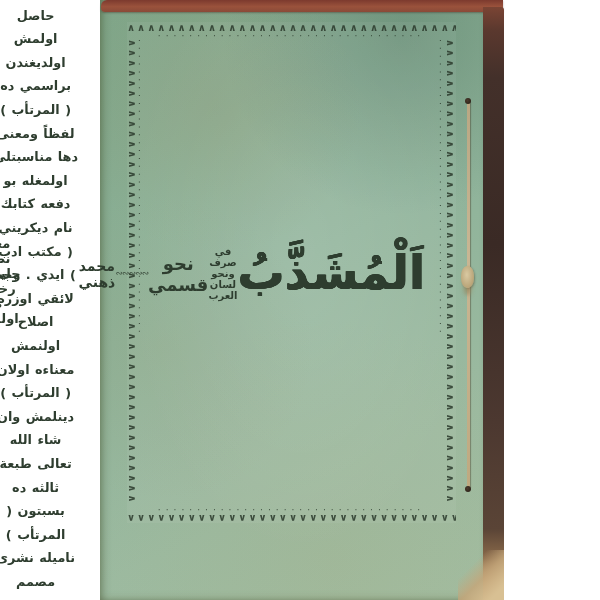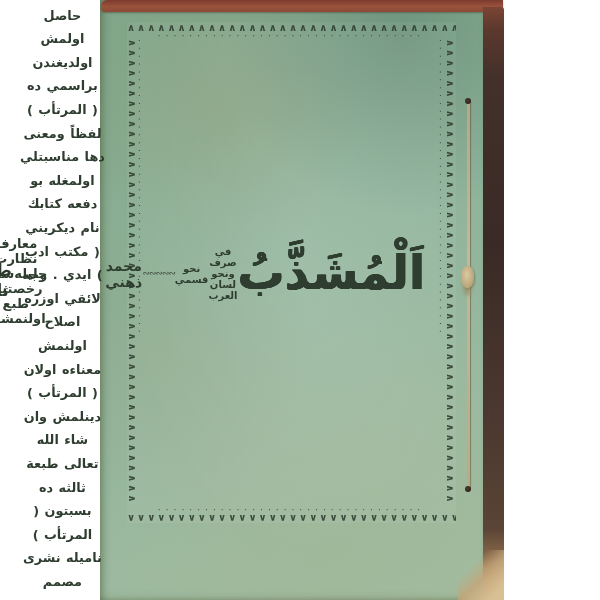--- a/index.html
+++ b/index.html
@@ -92,21 +92,21 @@
     text-align:center;
   }
   .title {
     margin-top:1px; font-size:47px; line-height:84px; font-weight:bold;
     letter-spacing:1px;
     text-shadow:.6px .4px 0 currentColor, -.5px 0 0 currentColor, 0 .4px 0 currentColor;
   }
   .subtitle { font-size:10px; font-weight:bold; margin-top:1px; word-spacing:3px; }
   .rule { background:currentColor; height:1.6px; opacity:.8; border-radius:1px; }
   .rule-s { width:42px; margin-top:7px; }
-  .section { margin-top:2px; font-size:10px; font-weight:bold; word-spacing:4px; }
+  .section { margin-top:2px; font-size:18px; font-weight:bold; word-spacing:4px; }
   .ornament { margin-top:1px; font-size:9px; letter-spacing:-1px; opacity:.85; line-height:9px; }
   .author { margin-top:3px; font-size:14px; font-weight:bold; }
   .rule-m { width:102px; margin-top:6px; }
   .para { margin-top:5px; font-size:12.8px; line-height:23.6px; font-weight:bold;
     word-spacing:1px; width:100%; }
   .rule-f { width:calc(100% + 28px); margin:10px -14px 0; }
   .permission { margin-top:16px; font-size:13px; font-weight:bold; word-spacing:2px; }
   .rule-t { width:calc(100% + 28px); margin:8px -14px 0; height:1px; opacity:.45; }
   .edition { margin-top:15px; font-size:17px; font-weight:bold; }
   .publisher { margin-top:13px; font-size:11.5px; font-weight:bold; white-space:nowrap; }

